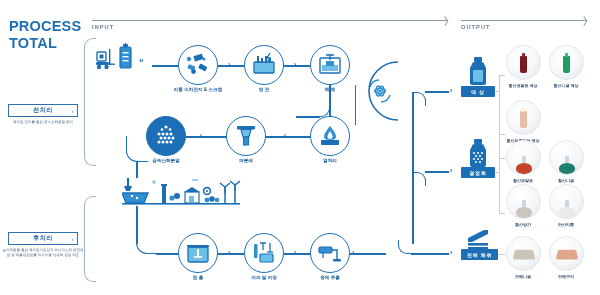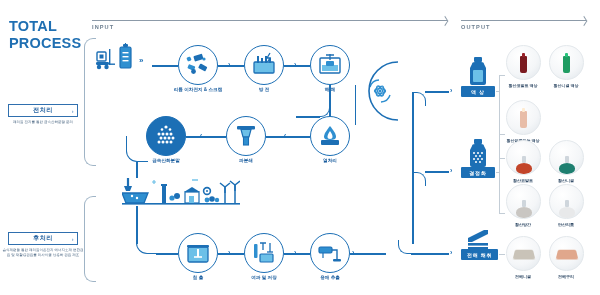--- a/index.html
+++ b/index.html
@@ -137,22 +137,22 @@
     transform: perspective(30px) rotateX(38deg);
   }
 </style>
 </head>
 <body>
 
 <div id="root">
 
   <div id="left-panel">
     <div id="title">
+      <div>PROCESS</div>
       <div>TOTAL</div>
-      <div>PROCESS</div>
     </div>
 
     <div class="stage-box" id="stage-pre">
       <span>전처리</span>
       <span class="chev">›</span>
     </div>
     <div class="stage-desc" id="desc-pre">폐리튬 전지를 통한 금속산화분말 분리</div>
 
     <div class="stage-box" id="stage-post">
       <span>후처리</span>

